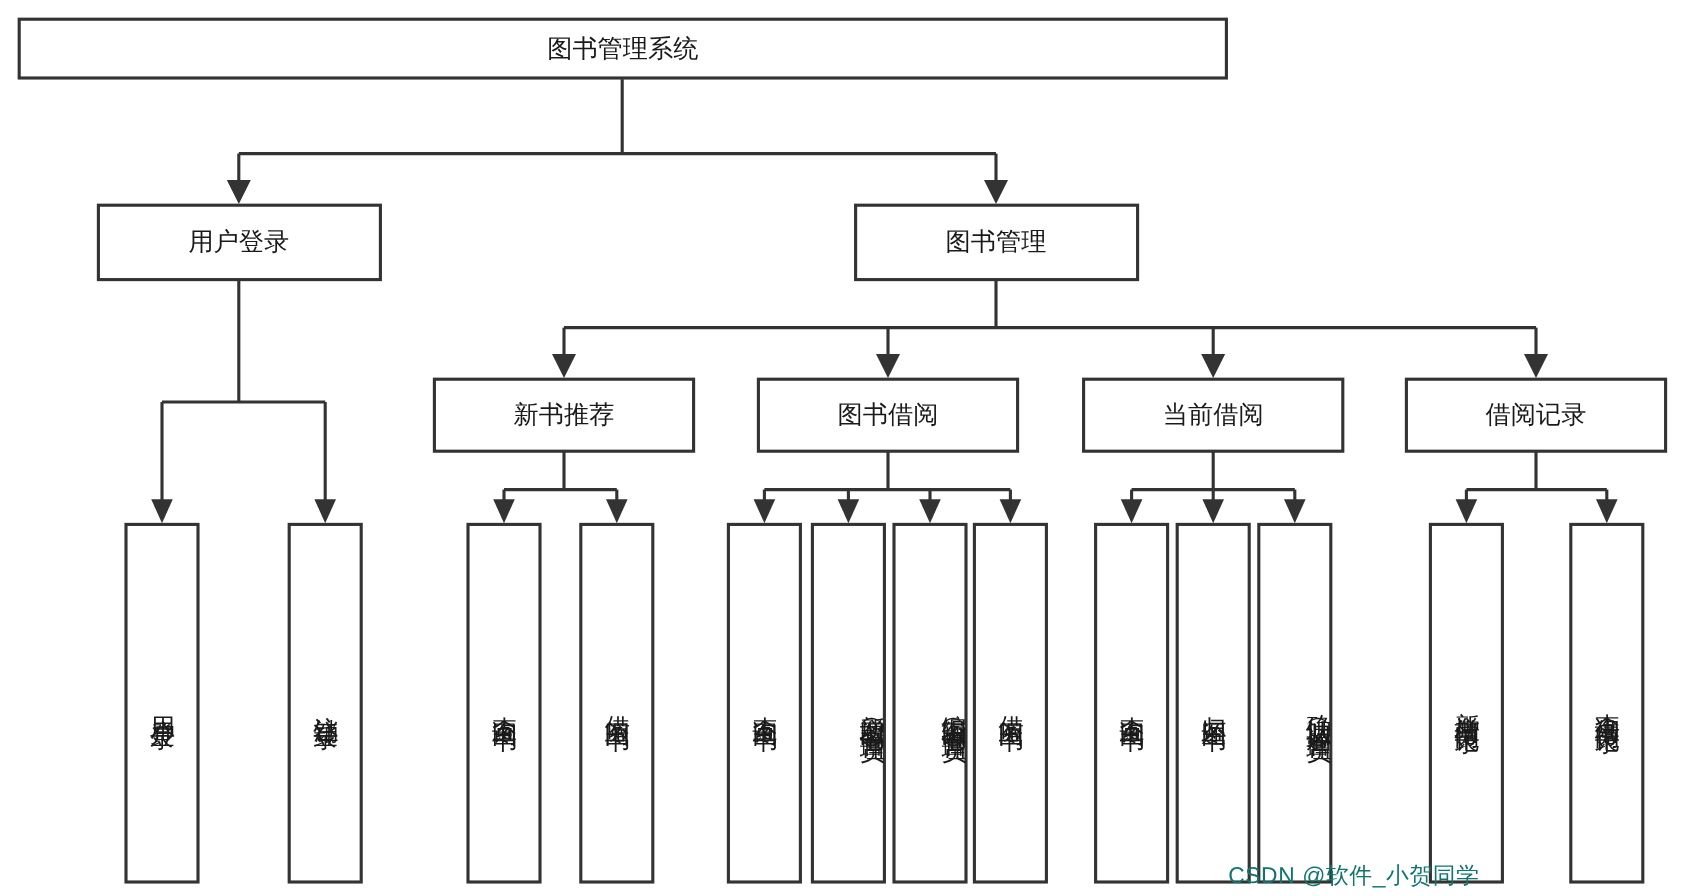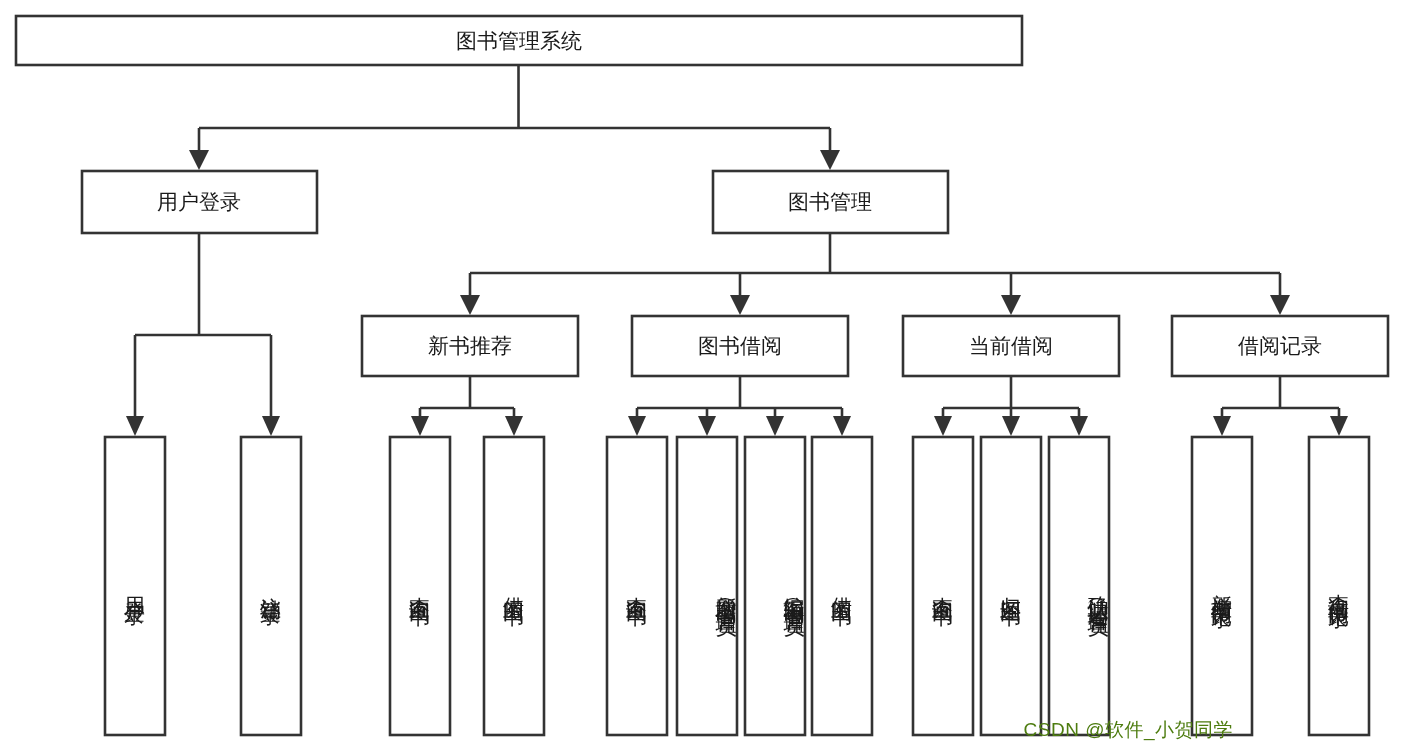--- a/index.html
+++ b/index.html
@@ -65,21 +65,21 @@
   }
   .leaf-label.centered {
     align-items: center;
   }
   .watermark {
     position: absolute;
     right: 8px;
     bottom: 4px;
     font-family: "Liberation Sans", "DejaVu Sans", sans-serif;
     font-size: 19px;
-    color: #4d7c0f;
+    color: #0f766e;
     white-space: nowrap;
     letter-spacing: 0.5px;
   }
 </style>
 </head>
 <body>
 
 <div id="diagram-root">
 
   <svg class="diagram-svg" viewBox="0 0 1405 747">

